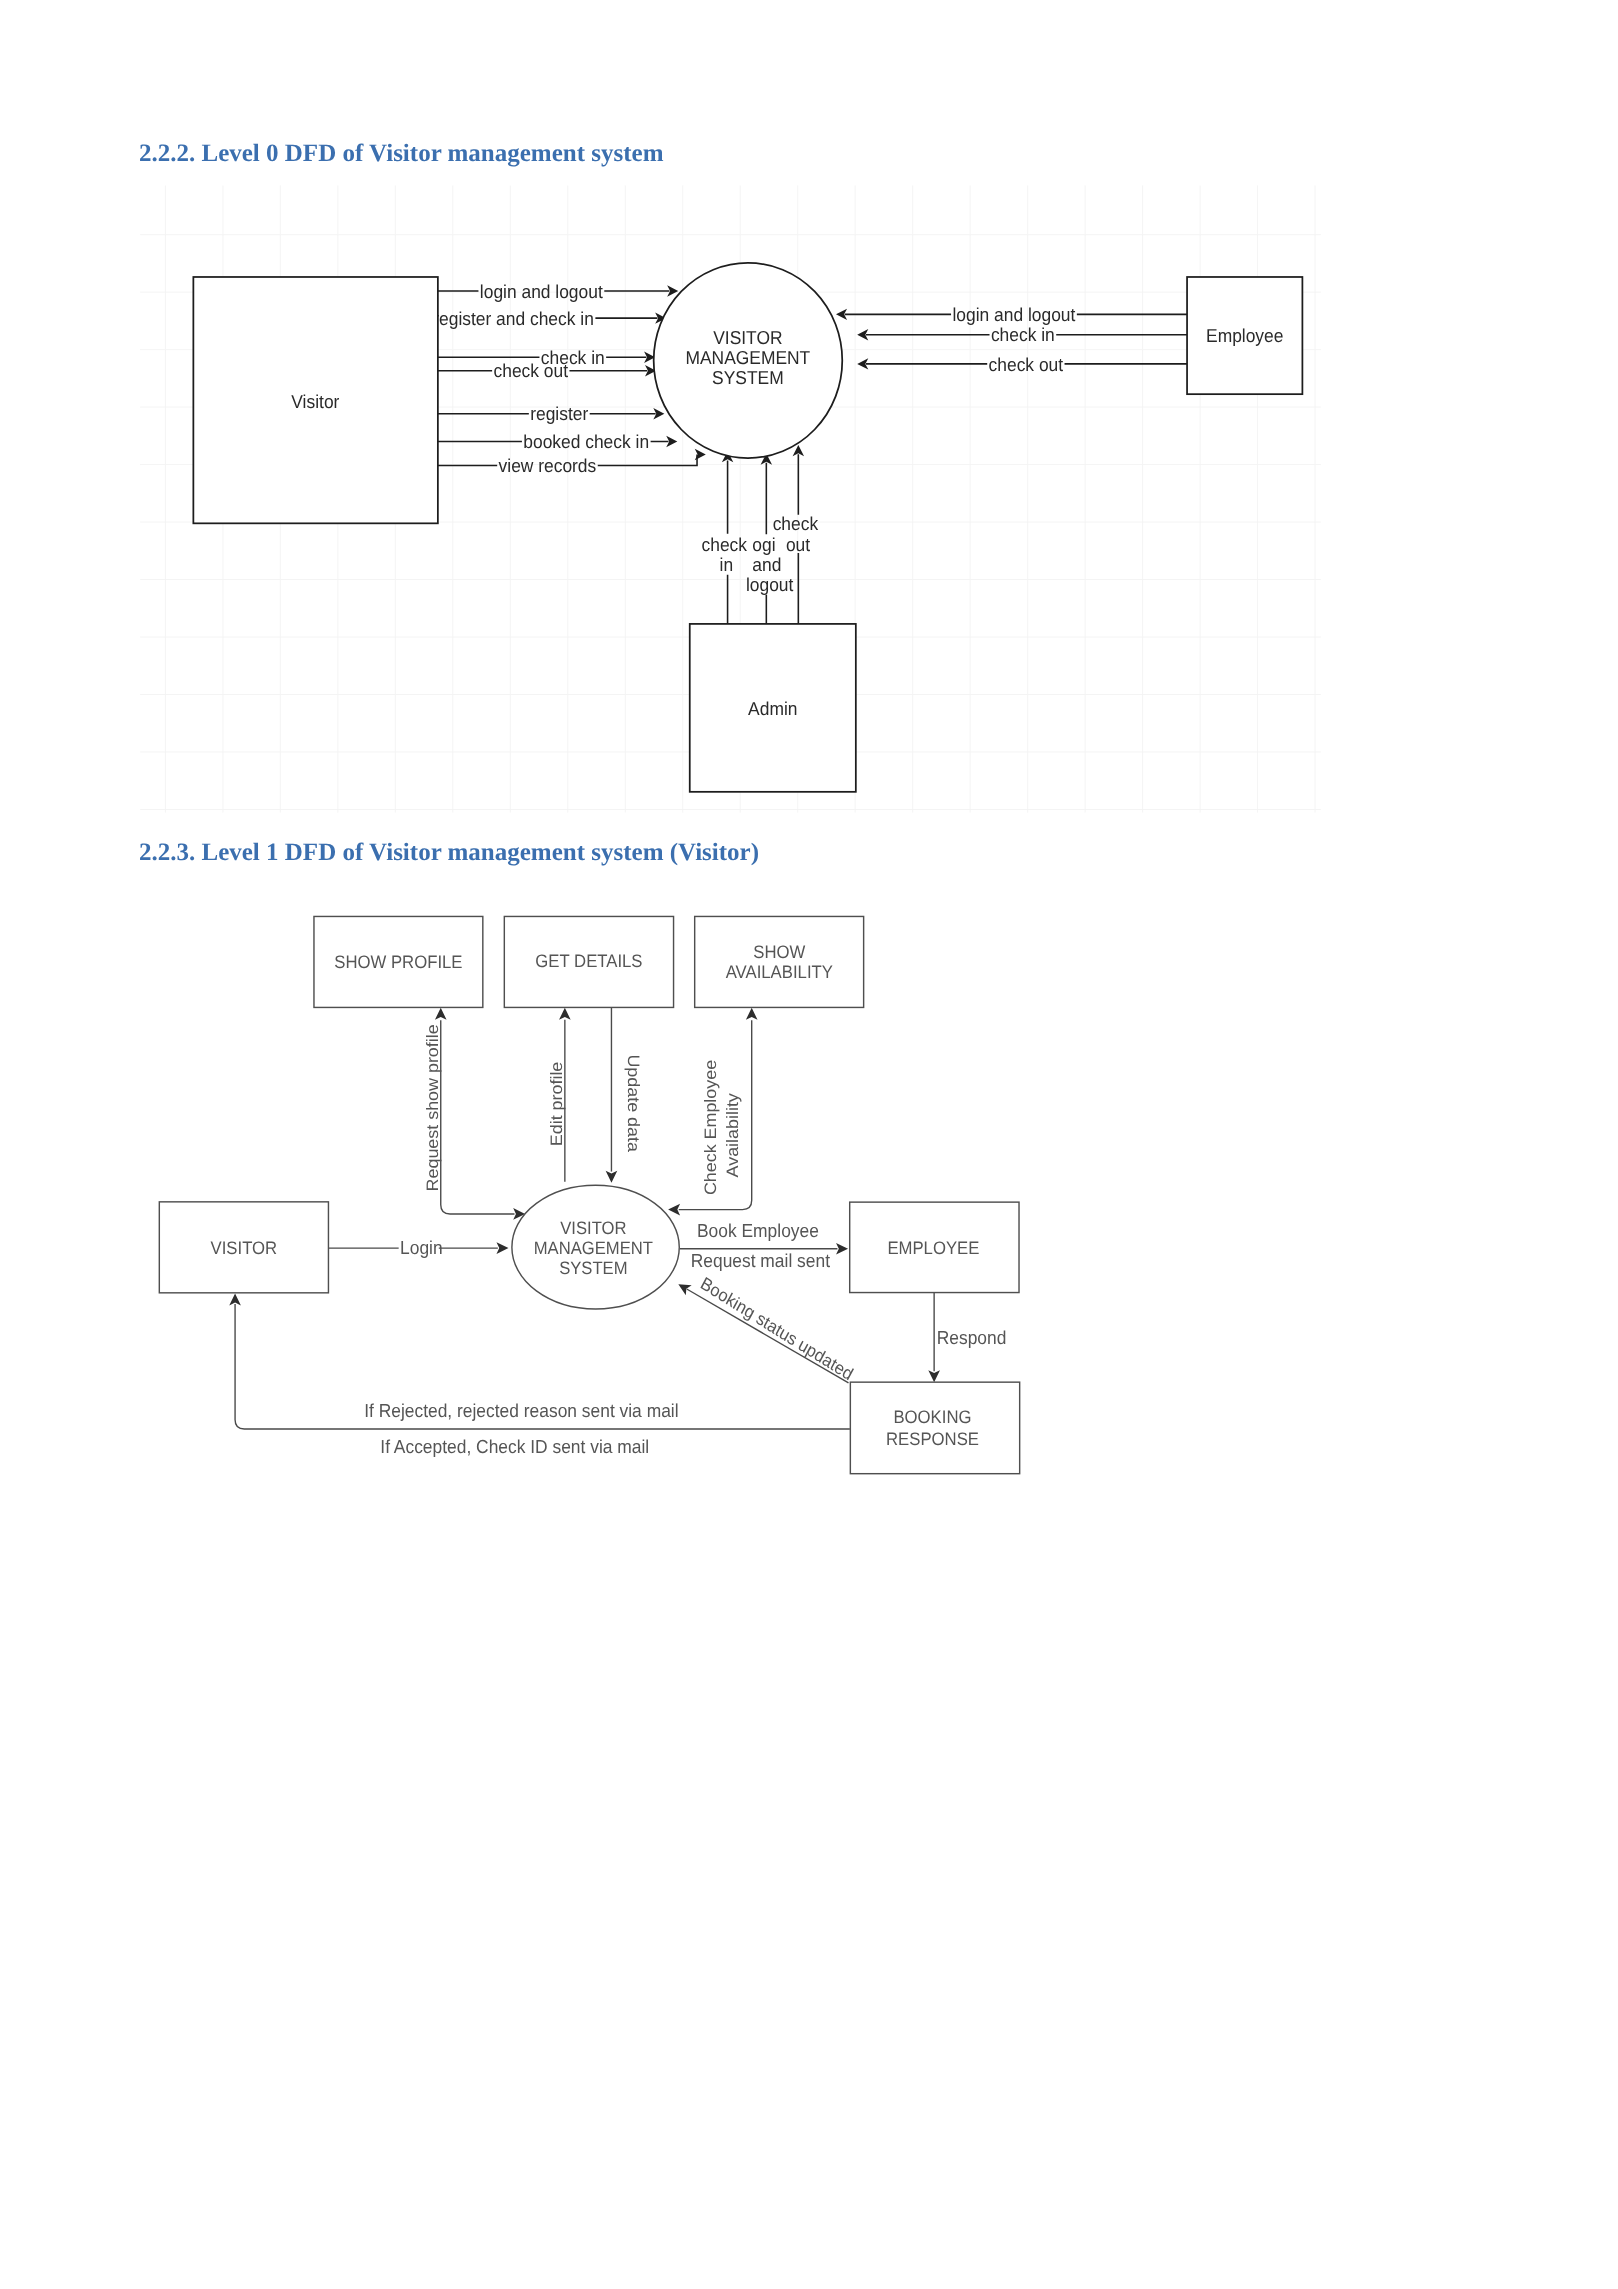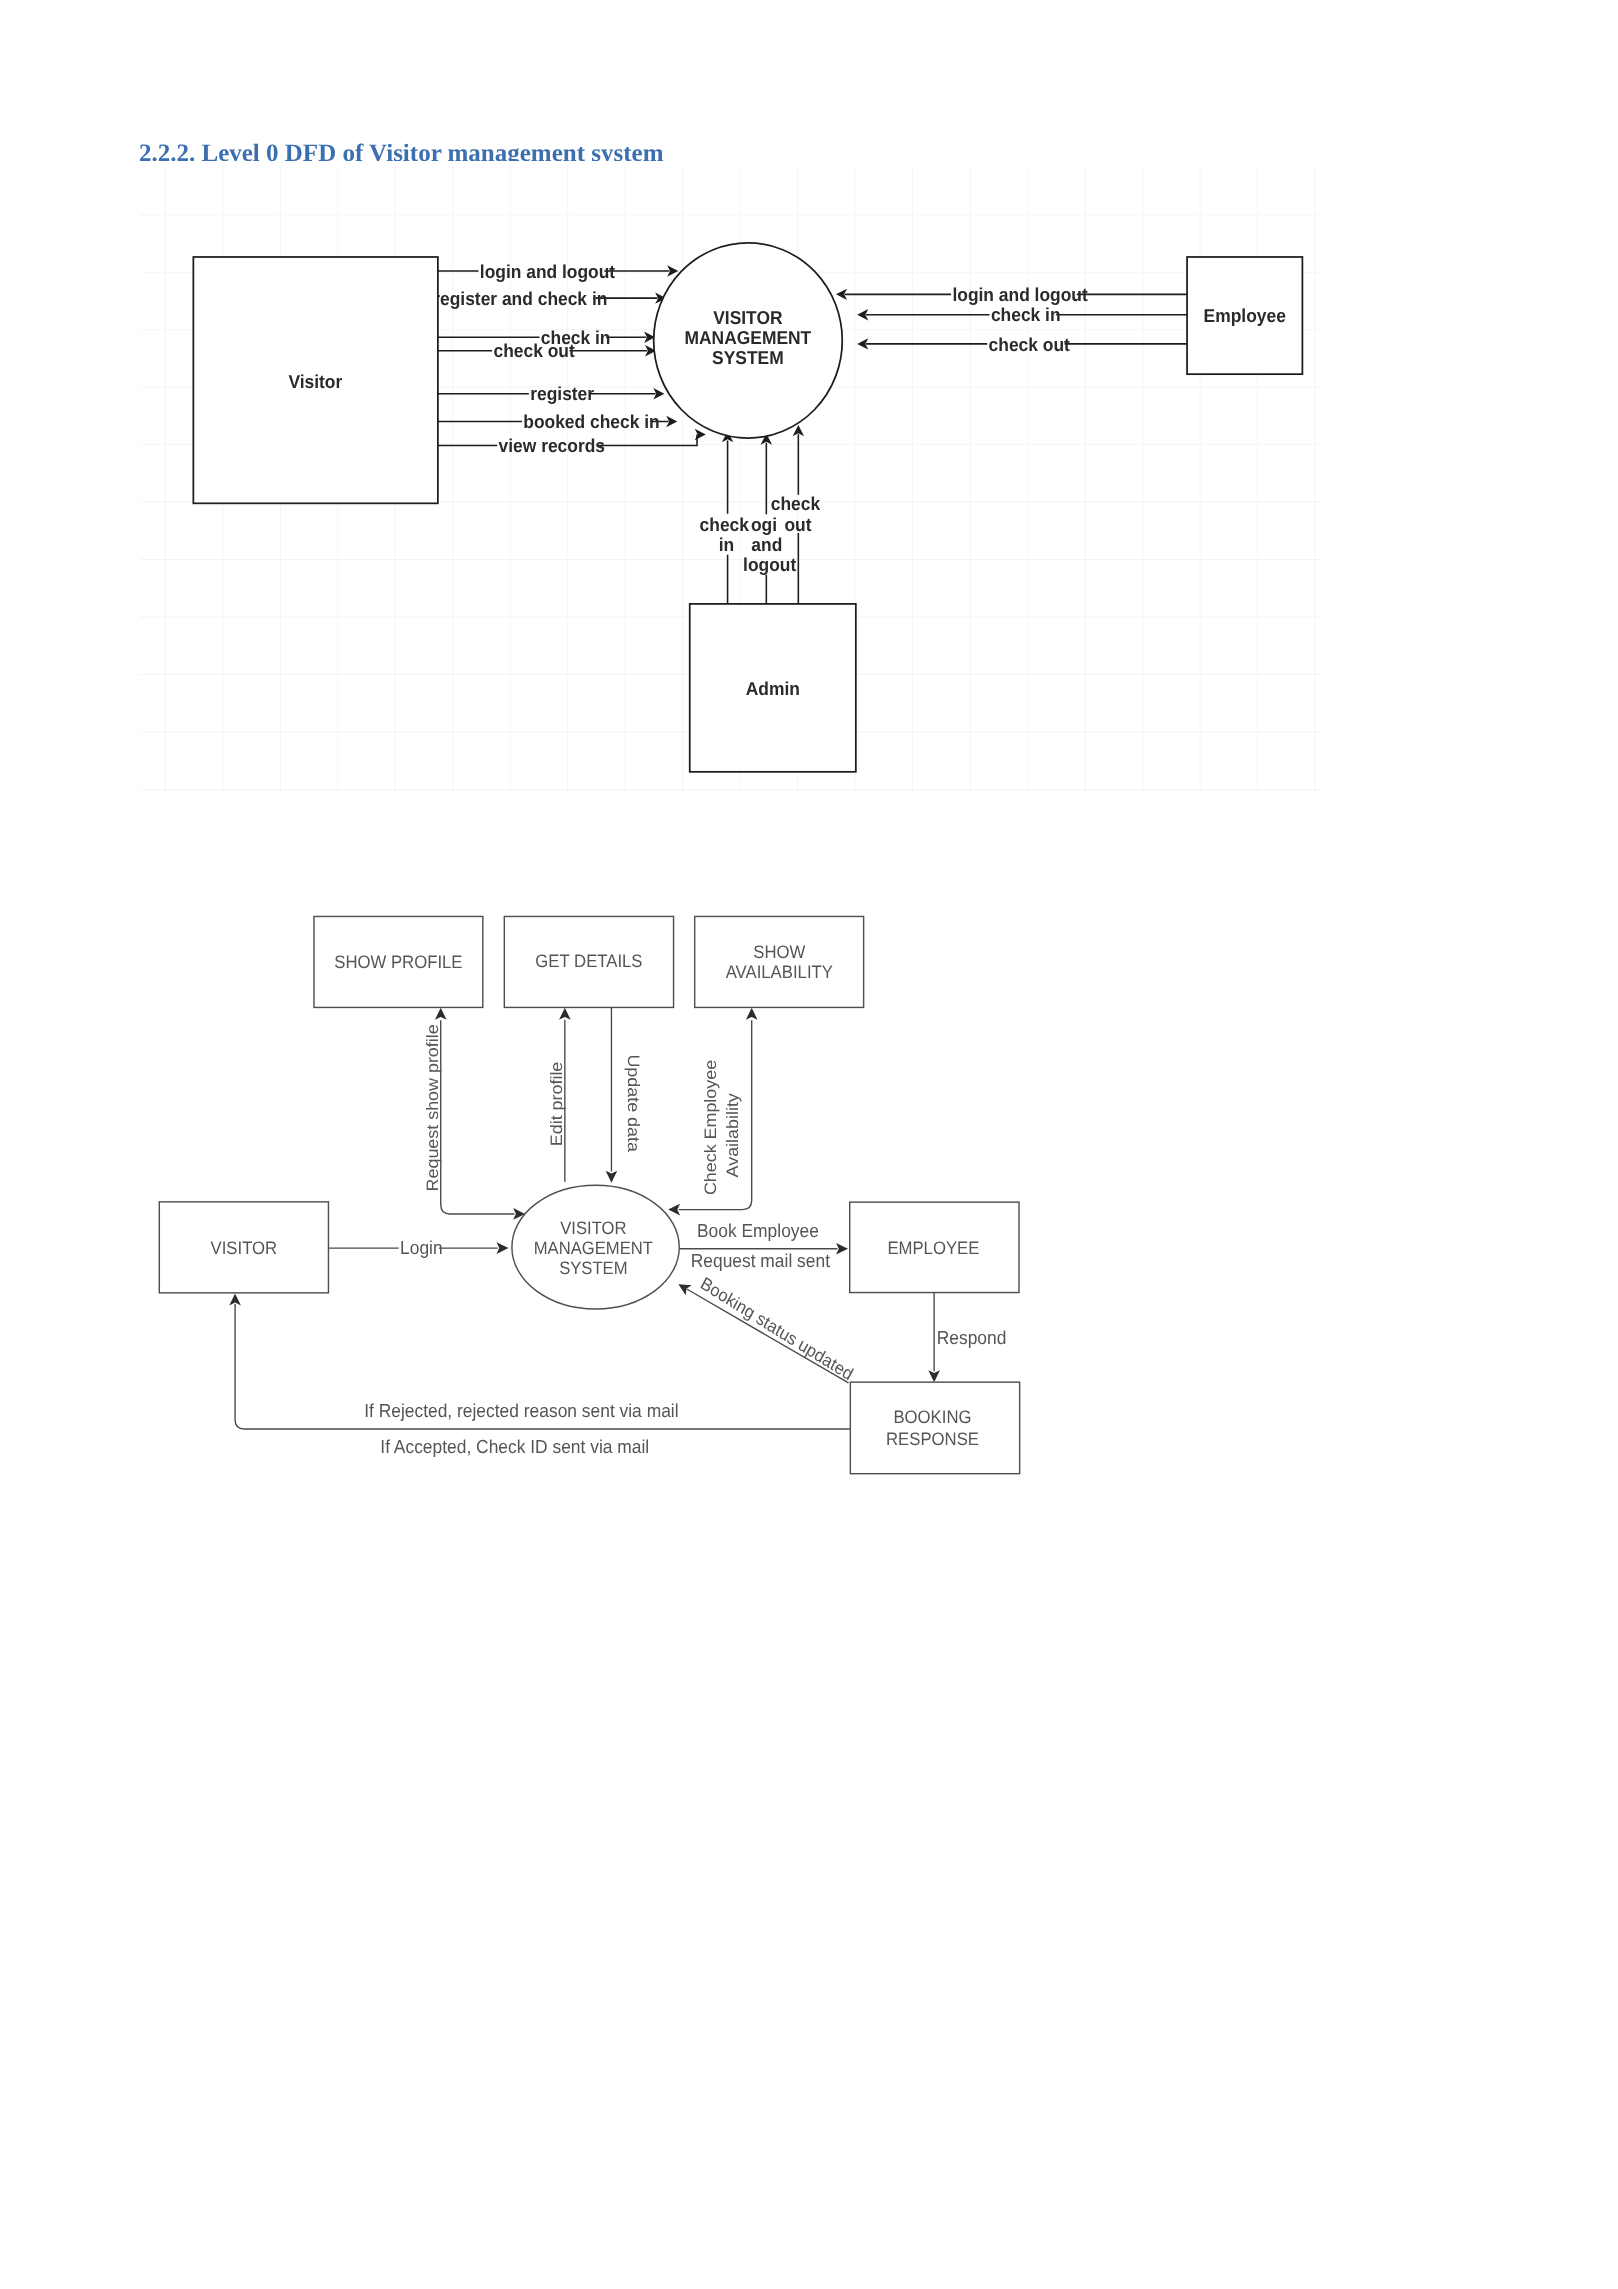--- a/index.html
+++ b/index.html
@@ -26,22 +26,23 @@
   .t2r{font-size:19.4px;fill:#555555;}
   .t2e{font-size:19.5px;fill:#555555;text-anchor:middle;}
 </style>
 </head>
 <body>
 
 <div class="page">
 
   <div class="heading" id="heading1" style="left:139px;top:141px;">2.2.2. Level 0 DFD of Visitor management system</div>
 
+  <div class="heading" id="heading2" style="left:139px;top:840px;">2.2.3. Level 1 DFD of Visitor management system (Visitor)</div>
 
-  <div class="fig" id="fig1" style="left:138px;top:161px;width:1181px;height:633px;font-weight:bold;">
+  <div class="fig" id="fig1" style="left:138px;top:181px;width:1181px;height:633px;">
 <svg width="1181" height="633" viewBox="0 0 1280 686">
 <rect x="0" y="0" width="1280" height="686" fill="#ffffff"></rect>
 <path class="grid" d="M29.7 4.8V684.5M92.0 4.8V684.5M154.3 4.8V684.5M216.6 4.8V684.5M278.9 4.8V684.5M341.2 4.8V684.5M403.5 4.8V684.5M465.8 4.8V684.5M528.1 4.8V684.5M590.4 4.8V684.5M652.7 4.8V684.5M715.0 4.8V684.5M777.3 4.8V684.5M839.6 4.8V684.5M901.9 4.8V684.5M964.2 4.8V684.5M1026.5 4.8V684.5M1088.8 4.8V684.5M1151.1 4.8V684.5M1213.4 4.8V684.5M1275.7 4.8V684.5M2.3 58.1H1282M2.3 120.4H1282M2.3 182.7H1282M2.3 245.0H1282M2.3 307.3H1282M2.3 369.6H1282M2.3 431.9H1282M2.3 494.2H1282M2.3 556.5H1282M2.3 618.8H1282M2.3 681.1H1282"></path>
 <path class="flow" d="M325.0 119.1 H369.0 M505.35 119.1 H576.0"></path>
 <path class="ah" d="M585.50 119.10 L573.50 112.90 L576.70 119.10 L573.50 125.30 Z"></path>
 <text class="t1" transform="translate(370.5,126.3) scale(0.93,1)">login and logout</text>
 <path class="flow" d="M325.0 148.6 H318.5 M495.74 148.6 H563.0"></path>
 <path class="ah" d="M572.50 148.60 L560.50 142.40 L563.70 148.60 L560.50 154.80 Z"></path>
 <text class="t1" transform="translate(320.0,155.8) scale(0.93,1)">register and check in</text>
 <path class="flow" d="M325.0 190.9 H435.1 M507.38 190.9 H551.0"></path>

